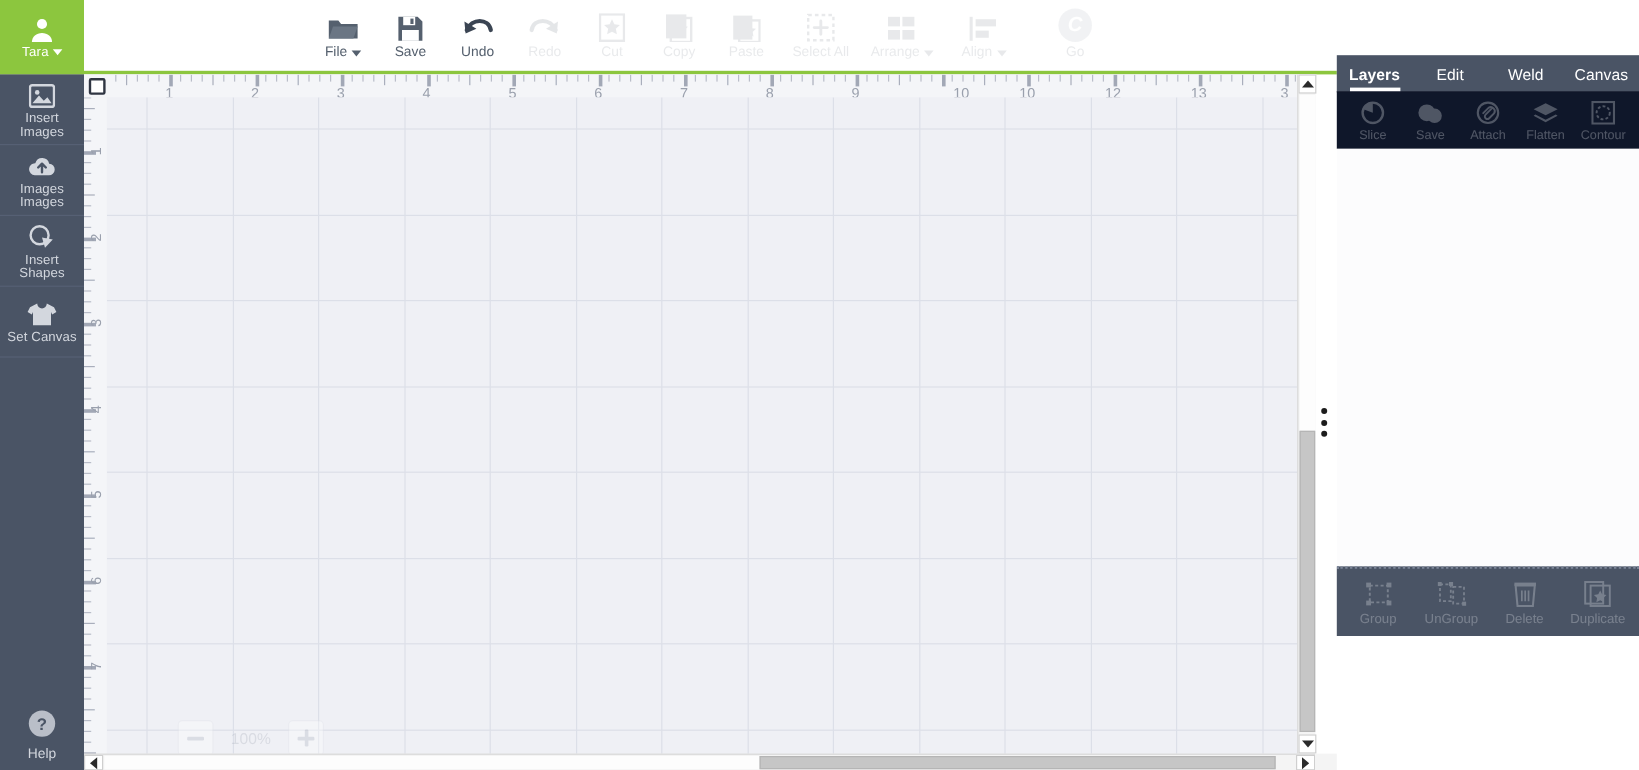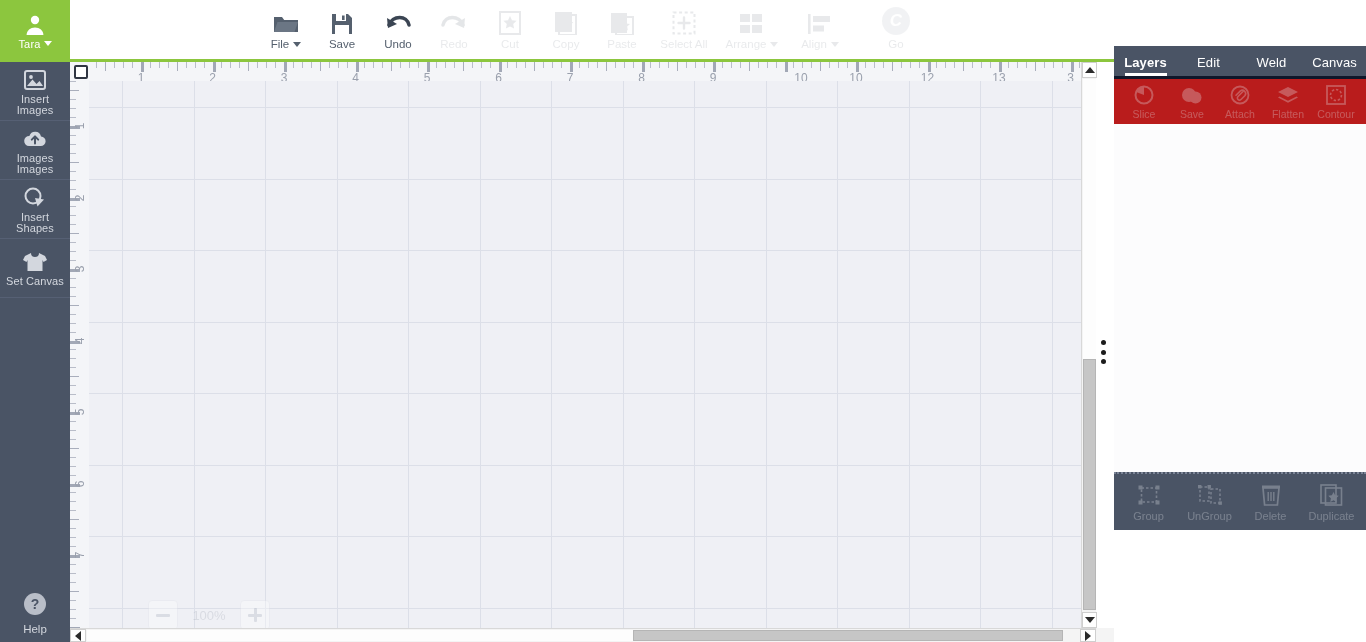--- a/index.html
+++ b/index.html
@@ -232,23 +232,23 @@
     flex: 1; text-align: center; font-size: 13px; color: #ffffff;
     padding-bottom: 6px; cursor: pointer; position: relative;
     letter-spacing: .1px;
   }
   .rtab.active { font-weight: bold; }
   .rtab.active:after {
     content: ""; position: absolute; left: 50%; transform: translateX(-50%);
     bottom: 0; width: 42px; height: 3px; background: #ffffff;
   }
   .rops {
-    height: 48px; background: #b91c1c;
+    height: 48px; background: #0f172a;
     display: flex; align-items: center; justify-content: space-around;
-    padding: 12px 6px; border-top: 3px solid #0f172a;
+    padding: 12px 6px; border-top: 1px solid #0f172a;
   }
   .rop {
     display: flex; flex-direction: column; align-items: center;
     opacity: .30; cursor: default; width: 46px;
   }
   .rop .roicon { height: 22px; display: flex; align-items: center; justify-content: center; }
   .rop .rolabel { font-size: 10.5px; color: #e4e6eb; margin-top: 2px; }
   .rbody {
     position: absolute; left: 0; top: 78px; right: 0; bottom: 58px;
     background: #fcfcfd;

